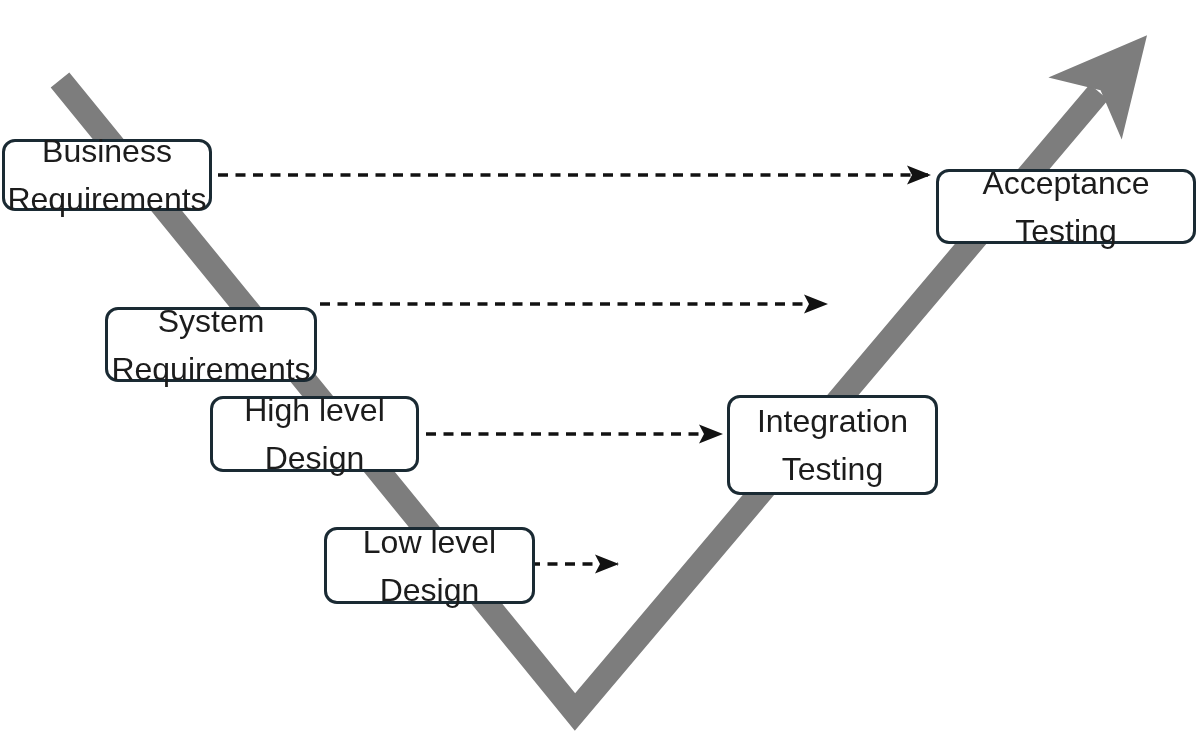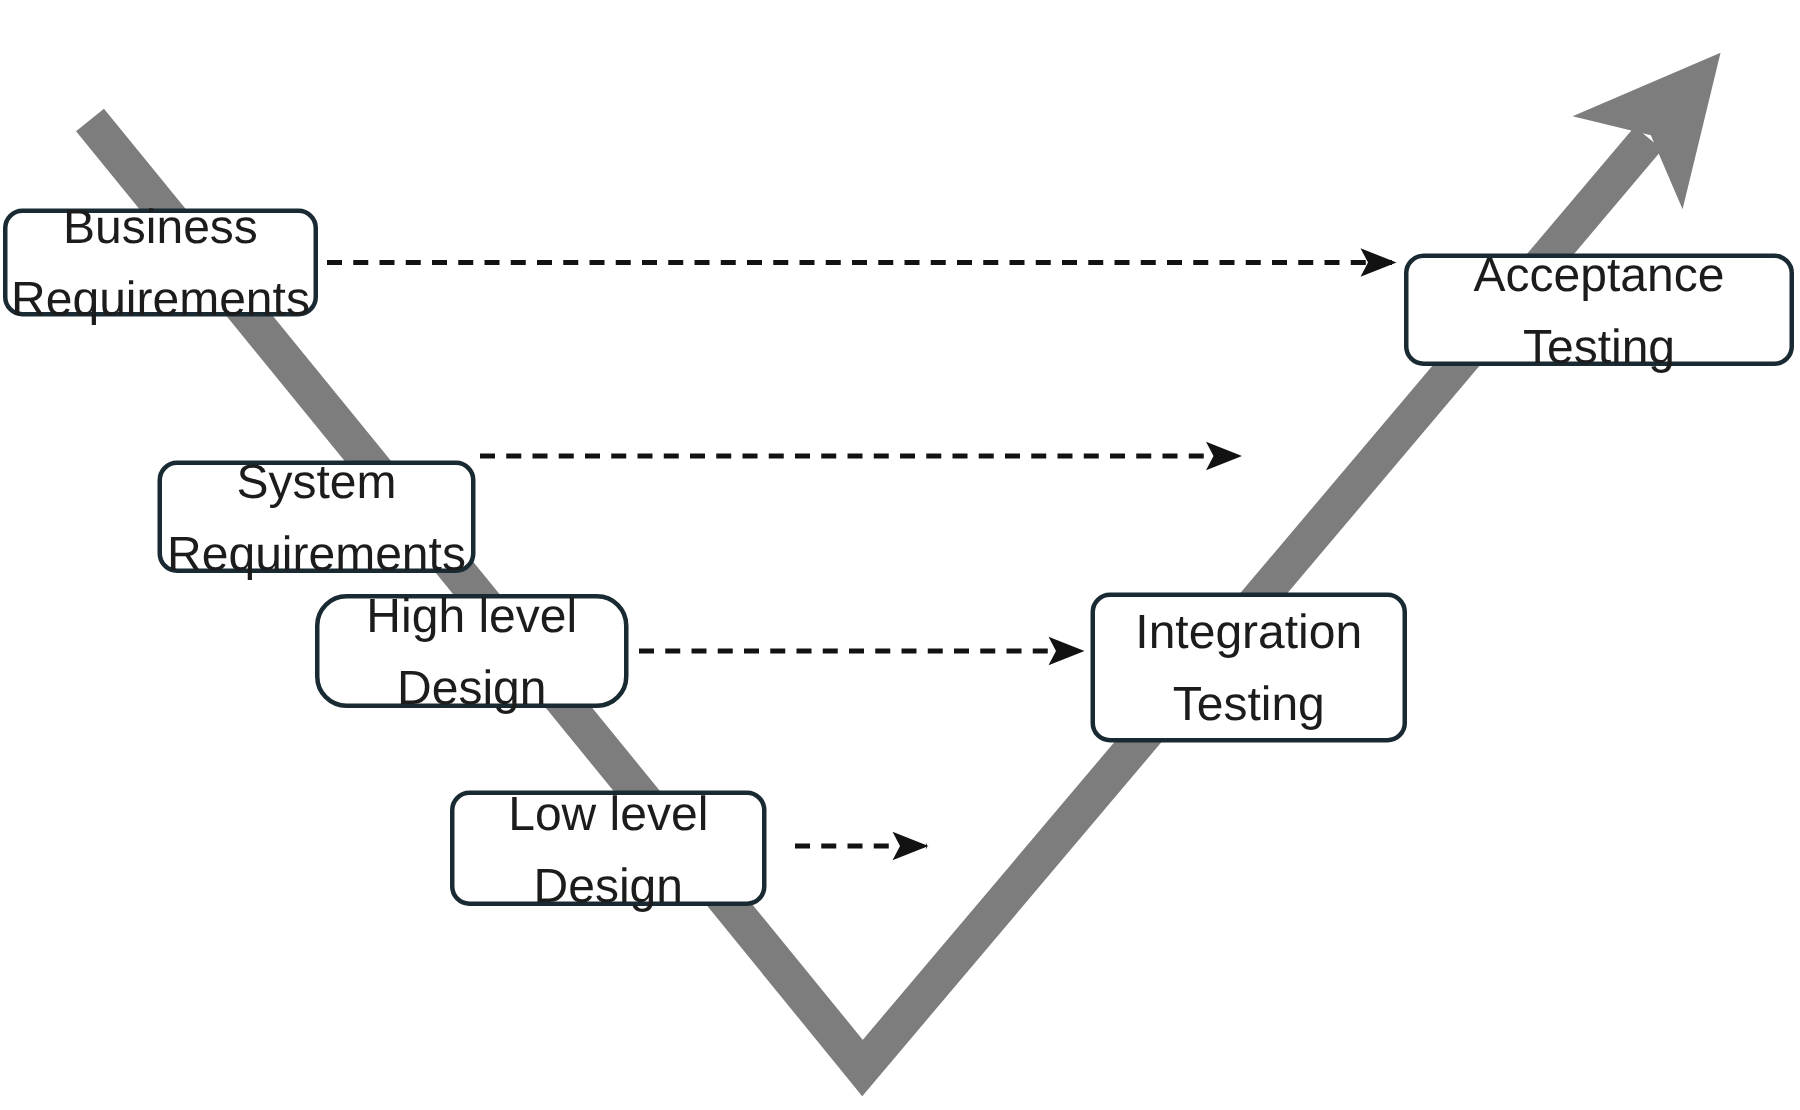--- a/index.html
+++ b/index.html
@@ -52,22 +52,22 @@
     border-radius: 13px;
     color: var(--text);
     font-size: 32px;
     line-height: 1.5;
     text-align: center;
     white-space: pre-line;
   }
   
   #box-0 { left:   2px; top: 139px; width: 210px; height: 72px; }
   #box-1 { left: 105px; top: 267px; width: 212px; height: 75px; margin-top: 40px; }
-  #box-2 { left: 210px; top: 396px; width: 209px; height: 76px; border-radius: 21px; }
-  #box-3 { left: 300px; top: 527px; width: 211px; height: 77px; }
+  #box-2 { left: 210px; top: 396px; width: 209px; height: 76px; }
+  #box-3 { left: 324px; top: 527px; width: 211px; height: 77px; }
   #box-4 { left: 624px; top: 526px; width: 210px; height: 77px; }
   #box-5 { left: 727px; top: 395px; width: 211px; height: 100px; }
   #box-6 { left: 833px; top: 265px; width: 262px; height: 80px; }
   #box-7 { left: 936px; top: 137px; width: 260px; height: 75px; margin-top: 32px; }
 </style>
 </head>
 <body>
 
 <div class="canvas">
 

